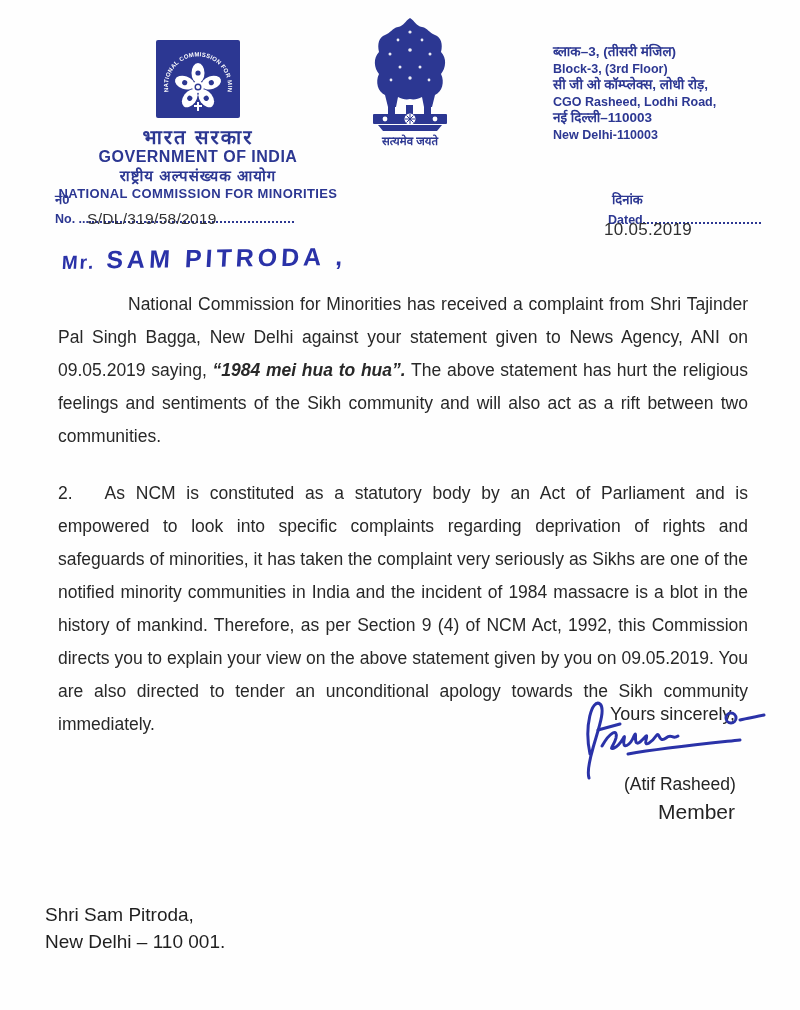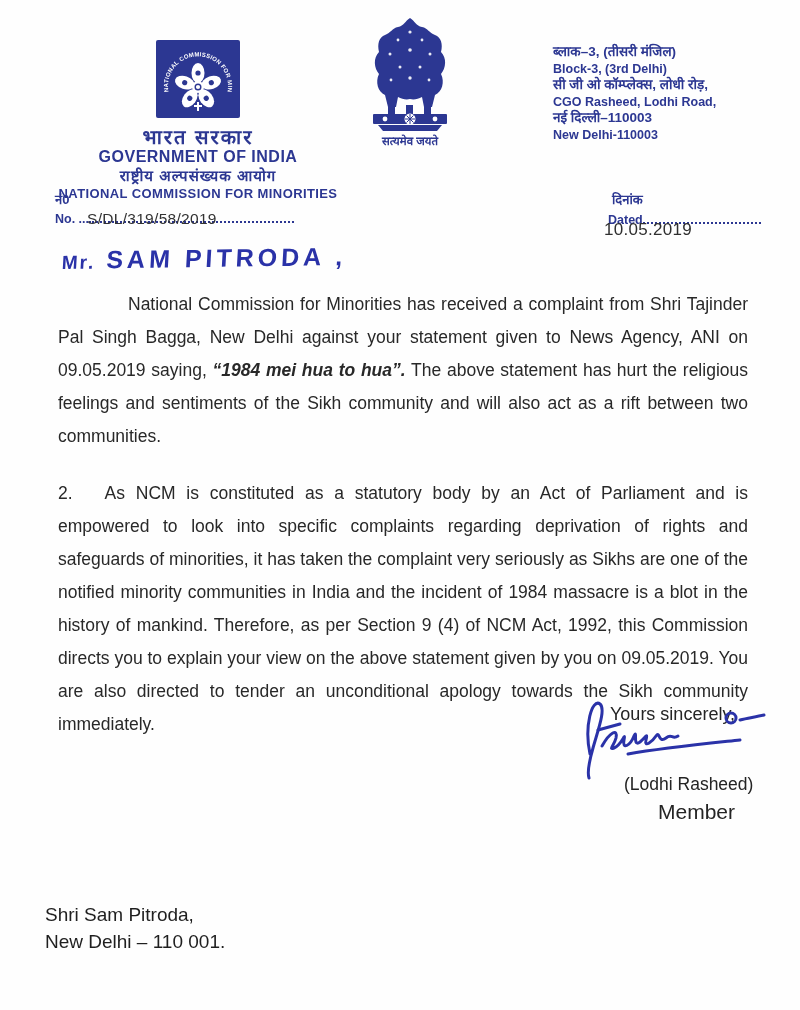--- a/index.html
+++ b/index.html
@@ -224,21 +224,21 @@
         </g>
         <circle cx="27" cy="107" r="2.4" fill="#ffffff"></circle>
         <circle cx="77" cy="107" r="2.4" fill="#ffffff"></circle>
       </g>
       <text x="52" y="133" text-anchor="middle" font-size="11.5" font-weight="bold" fill="#2c3792" font-family="Liberation Sans, sans-serif">सत्यमेव जयते</text>
     </svg>
   </div>
 
   <div class="header-right">
     <div class="hi">ब्लाक–3, (तीसरी मंजिल)</div>
-    <div class="en">Block-3, (3rd Delhi)</div>
+    <div class="en">Block-3, (3rd Floor)</div>
     <div class="hi">सी जी ओ कॉम्प्लेक्स, लोधी रोड़,</div>
     <div class="en">CGO Rasheed, Lodhi Road,</div>
     <div class="hi">नई दिल्ली–110003</div>
     <div class="en">New Delhi-110003</div>
   </div>
 
   <div class="ref-block">
     <div class="ref-label-hi">नं0</div>
     <div class="ref-line">
       <span class="ref-label-en">No. ...</span><span class="dotline ref-dots"></span>
@@ -275,21 +275,21 @@
 
       <path d="M30 42 L52 36"></path>
 
       <path d="M60 66 C95 60 135 56 172 52"></path>
 
       <circle cx="163" cy="30" r="5"></circle>
       <path d="M172 32 C180 30 188 29 196 27"></path>
     </g>
   </svg>
 
-  <div class="signatory">(Lodhi Rasheed)</div>
+  <div class="signatory">(Atif Rasheed)</div>
   <div class="designation">Member</div>
 
   <div class="recipient">
     <div>Shri Sam Pitroda,</div>
     <div>New Delhi – 110 001.</div>
   </div>
 
 </div>
 
 </body></html>

